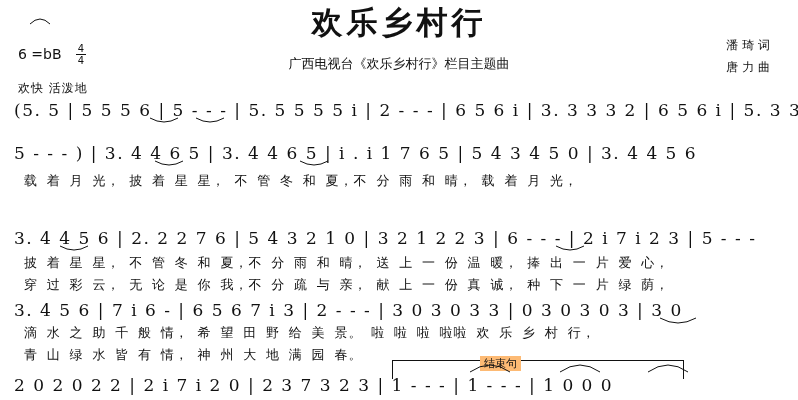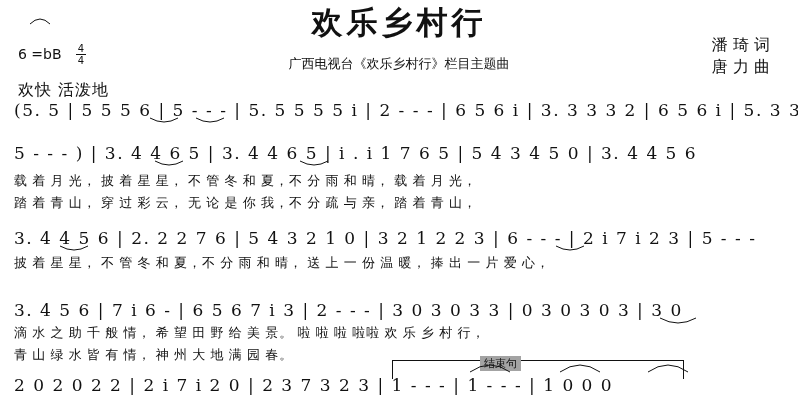--- a/index.html
+++ b/index.html
@@ -23,61 +23,62 @@
   }
   .subtitle{
     position:absolute;top:55px;left:0;width:798px;
     text-align:center;
     font-size:13px;
     font-family:Liberation Sans, sans-serif;
   }
   .credits{
     position:absolute;top:34px;right:28px;
     text-align:left;
-    font-size:16px;
+    font-size:12px;
     font-family:"DejaVu Sans", sans-serif;
     line-height:22px;
   }
 
   .keysig{
     position:absolute;top:44px;left:18px;
     font-size:14px;
     font-family:"DejaVu Sans", sans-serif;
     white-space:nowrap;
   }
   .keysig .frac{
     display:inline-block;vertical-align:middle;
     font-size:10px;line-height:9px;text-align:center;
     margin-left:10px;
   }
   .keysig .frac b{display:block;font-weight:normal;}
   .keysig .frac .bar{display:block;border-top:1px solid #111;width:10px;margin:1px auto;}
   .tempo{
     position:absolute;top:80px;left:18px;
-    font-size:16px;
+    font-size:12px;
     font-family:"DejaVu Sans", sans-serif;
     letter-spacing:1px;
   }
 
   
   .row{
     position:absolute;left:14px;width:770px;
     font-family:"DejaVu Sans", sans-serif;
   }
   .notes{
     font-size:17px;
     letter-spacing:1.5px;
     white-space:nowrap;
     font-family:"DejaVu Serif", serif;
   }
   .lyric{
     font-size:13px;
     white-space:nowrap;
     letter-spacing:1px;
-    font-family:Liberation Serif, serif;
+    font-family:Liberation Mono, monospace;
+    margin-left:10px;
   }
   .lyric2{margin-top:2px;}
 
   .r1{top:100px;}
   .r2{top:143px;}
   .r3{top:228px;}
   .r4{top:300px;}
   .r5{top:375px;}
 
   .l1{top:172px;}
@@ -87,21 +88,21 @@
   .l3{top:324px;}
   .l3b{top:344px;}
 
   .endbox{
     position:absolute;left:392px;top:360px;
     width:290px;height:18px;
     border:1px solid #111;border-bottom:none;
   }
   .endlabel{
     position:absolute;left:480px;top:356px;
-    background:#a3a3a3;padding:0 4px;
+    background:#fdba74;padding:0 4px;
     font-size:11px;
     font-family:"DejaVu Sans", sans-serif;
   }
   .slurs{position:absolute;left:0;top:0;width:798px;height:400px;pointer-events:none;}
 </style>
 </head>
 <body>
 
 <div class="sheet">
 
@@ -127,29 +128,29 @@
   <div class="row r1">
     <div class="notes">(5. 5 | 5 5  5 6 | 5 - - - | 5. 5 5 5 5 i | 2 - - - | 6 5 6 i | 3. 3 3 3 2 | 6 5 6 i | 5. 3 3 i 2 | 6 5 6 i | 2 6 i 2</div>
   </div>
 
   <div class="row r2">
     <div class="notes">5 - - - ) | 3. 4 4 6 5 | 3. 4 4 6 5 | i . i 1 7 6 5 | 5 4 3 4 5 0 | 3. 4 4 5 6</div>
   </div>
   <div class="row l1">
     <div class="lyric">载 着 月 光， 披 着 星 星， 不 管 冬 和 夏，不 分 雨 和 晴， 载 着 月 光，</div>
   </div>
-  <div class="row l1b">
-    <div class="lyric lyric2">踏 着 青 山， 穿 过 彩 云， 无 论 是 你 我，不 分 疏 与 亲， 踏 着 青 山，</div>
-  </div>
 
   <div class="row r3">
     <div class="notes">3. 4 4 5 6 | 2. 2 2 7 6 | 5 4 3 2 1 0 | 3 2 1 2 2 3 | 6 - - - | 2 i 7 i 2 3 | 5 - - -</div>
   </div>
   <div class="row l2">
     <div class="lyric">披 着 星 星， 不 管 冬 和 夏，不 分 雨 和 晴， 送 上 一 份 温 暖， 捧 出 一 片 爱 心，</div>
+  </div>
+  <div class="row l2b">
+    <div class="lyric lyric2">穿 过 彩 云， 无 论 是 你 我，不 分 疏 与 亲， 献 上 一 份 真 诚， 种 下 一 片 绿 荫，</div>
   </div>
 
   <div class="row r4">
     <div class="notes">3. 4 5 6 | 7 i 6 - | 6 5 6 7 i 3 | 2 - - - | 3 0 3 0 3 3 | 0 3 0 3 0 3 | 3 0</div>
   </div>
   <div class="row l3">
     <div class="lyric">滴 水 之 助 千 般 情， 希 望 田 野 给 美 景。 啦 啦 啦 啦啦 欢 乐 乡 村 行，</div>
   </div>
   <div class="row l3b">
     <div class="lyric lyric2">青 山 绿 水 皆 有 情， 神 州 大 地 满 园 春。</div>

